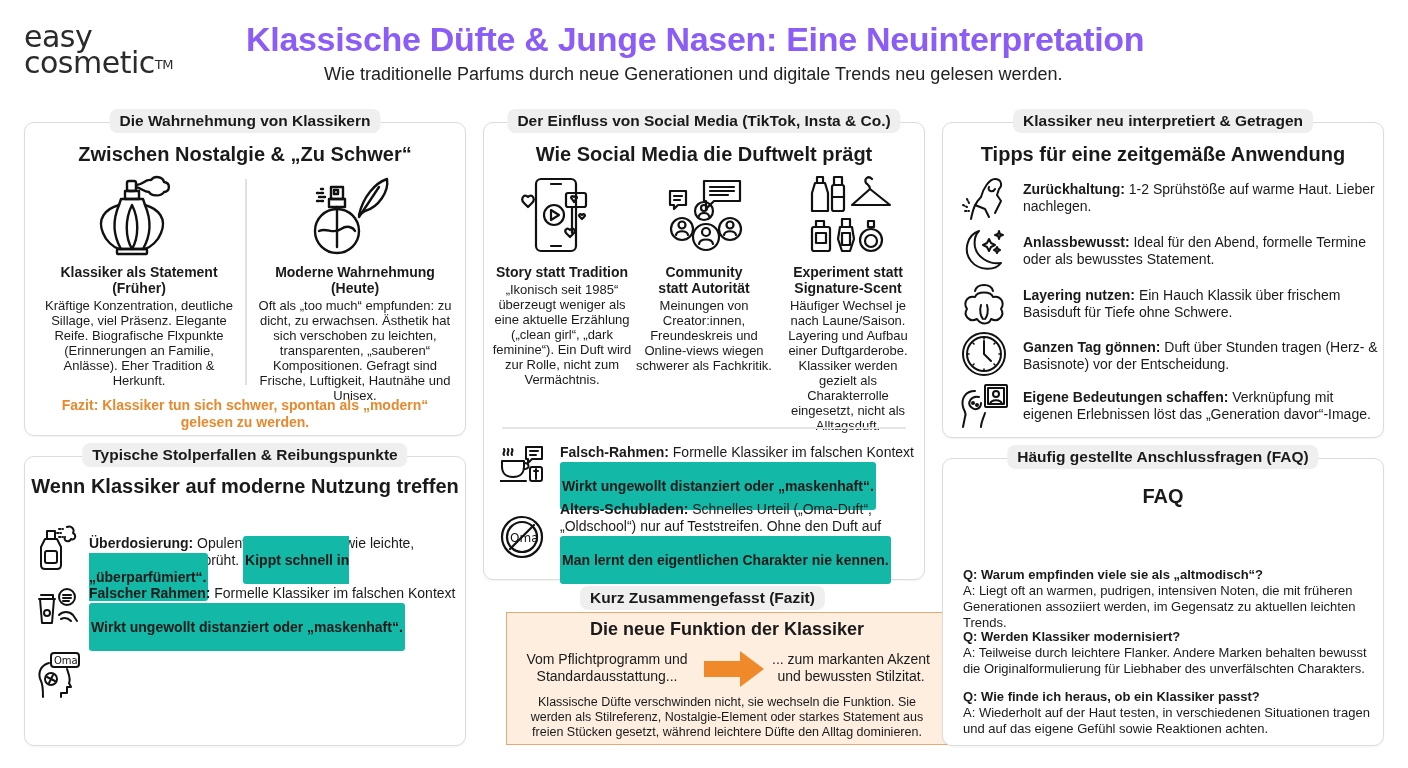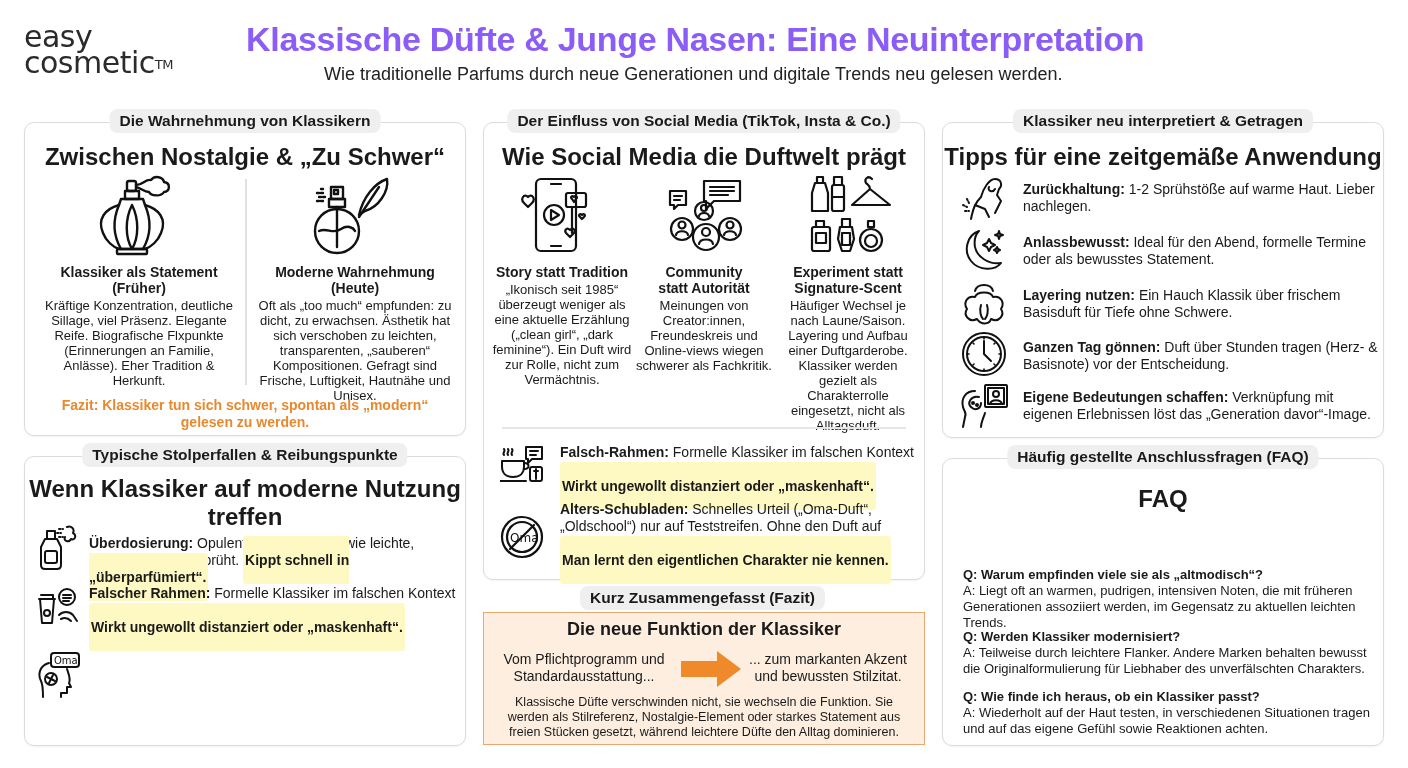--- a/index.html
+++ b/index.html
@@ -6,36 +6,36 @@
     html, body { width: 1408px; height: 768px; background: #ffffff; overflow: hidden; }
     body { font-family: "Liberation Sans", "DejaVu Sans", sans-serif; color: #1a1a1a; position: relative; }
 
     .logo { position: absolute; left: 24px; top: 24px; font-family: "DejaVu Sans", sans-serif; font-size: 30px; line-height: 26px; color: #2b2b2b; letter-spacing: -0.5px; }
     .logo sup { font-size: 13px; vertical-align: top; position: relative; top: 2px; margin-top: 12px; }
     .main-title { position: absolute; left: 246px; top: 20px; font-size: 34px; font-weight: bold; color: #8b5cf6; letter-spacing: -0.3px; }
     .subtitle { position: absolute; left: 324px; top: 64px; font-size: 18px; color: #222; font-family: "Liberation Sans", sans-serif; }
 
     .card { position: absolute; border: 1.5px solid #dcdcdc; border-radius: 10px; background: #fff; box-shadow: 0 1px 2px rgba(0,0,0,0.05); }
     .pill { position: absolute; left: 50%; transform: translateX(-50%); top: -14px; background: #efefef; border-radius: 8px; padding: 3px 10px; font-size: 15.5px; font-weight: bold; white-space: nowrap; color: #1a1a1a; }
-    .card-heading { position: absolute; left: 0; right: 0; text-align: center; font-size: 24px; font-weight: bold; color: #1a1a1a; }
+    .card-heading { position: absolute; left: 0; right: 0; text-align: center; font-size: 20px; font-weight: bold; color: #1a1a1a; }
 
     .col { position: absolute; text-align: center; font-size: 13px; line-height: 15px; color: #1a1a1a; }
     .col h4 { font-size: 14px; font-weight: bold; line-height: 16px; margin-bottom: 2px; }
     .icon { position: absolute; }
     .icon svg { width: 100%; height: 100%; }
 
     .divider-v { position: absolute; width: 1.5px; background: #e0e0e0; }
     .divider-h { position: absolute; height: 1.5px; background: #e5e5e5; }
     .fazit { position: absolute; left: 0; right: 0; text-align: center; color: #e8892e; font-weight: bold; font-size: 14px; line-height: 17px; }
 
     .row { position: absolute; font-size: 14px; line-height: 17px; color: #1a1a1a; }
     .row b { font-weight: bold; }
-    .hl { background: #fef9c3; font-weight: bold; padding: 16px 2px; border-radius: 3px; }
-
-    .summary { position: absolute; left: 483px; top: 612px; width: 442px; height: 133px; background: #fdeee0; border: 1.5px solid #e8a872; border-radius: 0; }
+    .hl { background: #14b8a6; font-weight: bold; padding: 16px 2px; border-radius: 3px; }
+
+    .summary { position: absolute; left: 506px; top: 612px; width: 442px; height: 133px; background: #fdeee0; border: 1.5px solid #e8a872; border-radius: 0; }
     .summary-pill { position: absolute; left: 580px; top: 586px; background: #efefef; border-radius: 8px; padding: 3px 10px; font-size: 15.5px; font-weight: bold; }
     .arrow { position: absolute; left: 197px; top: 38px; width: 60px; height: 36px; }
 
     .faq-q { font-weight: bold; }
   </style>
 </head>
 <body>
 
 <div class="logo">
   <div>easy</div>

